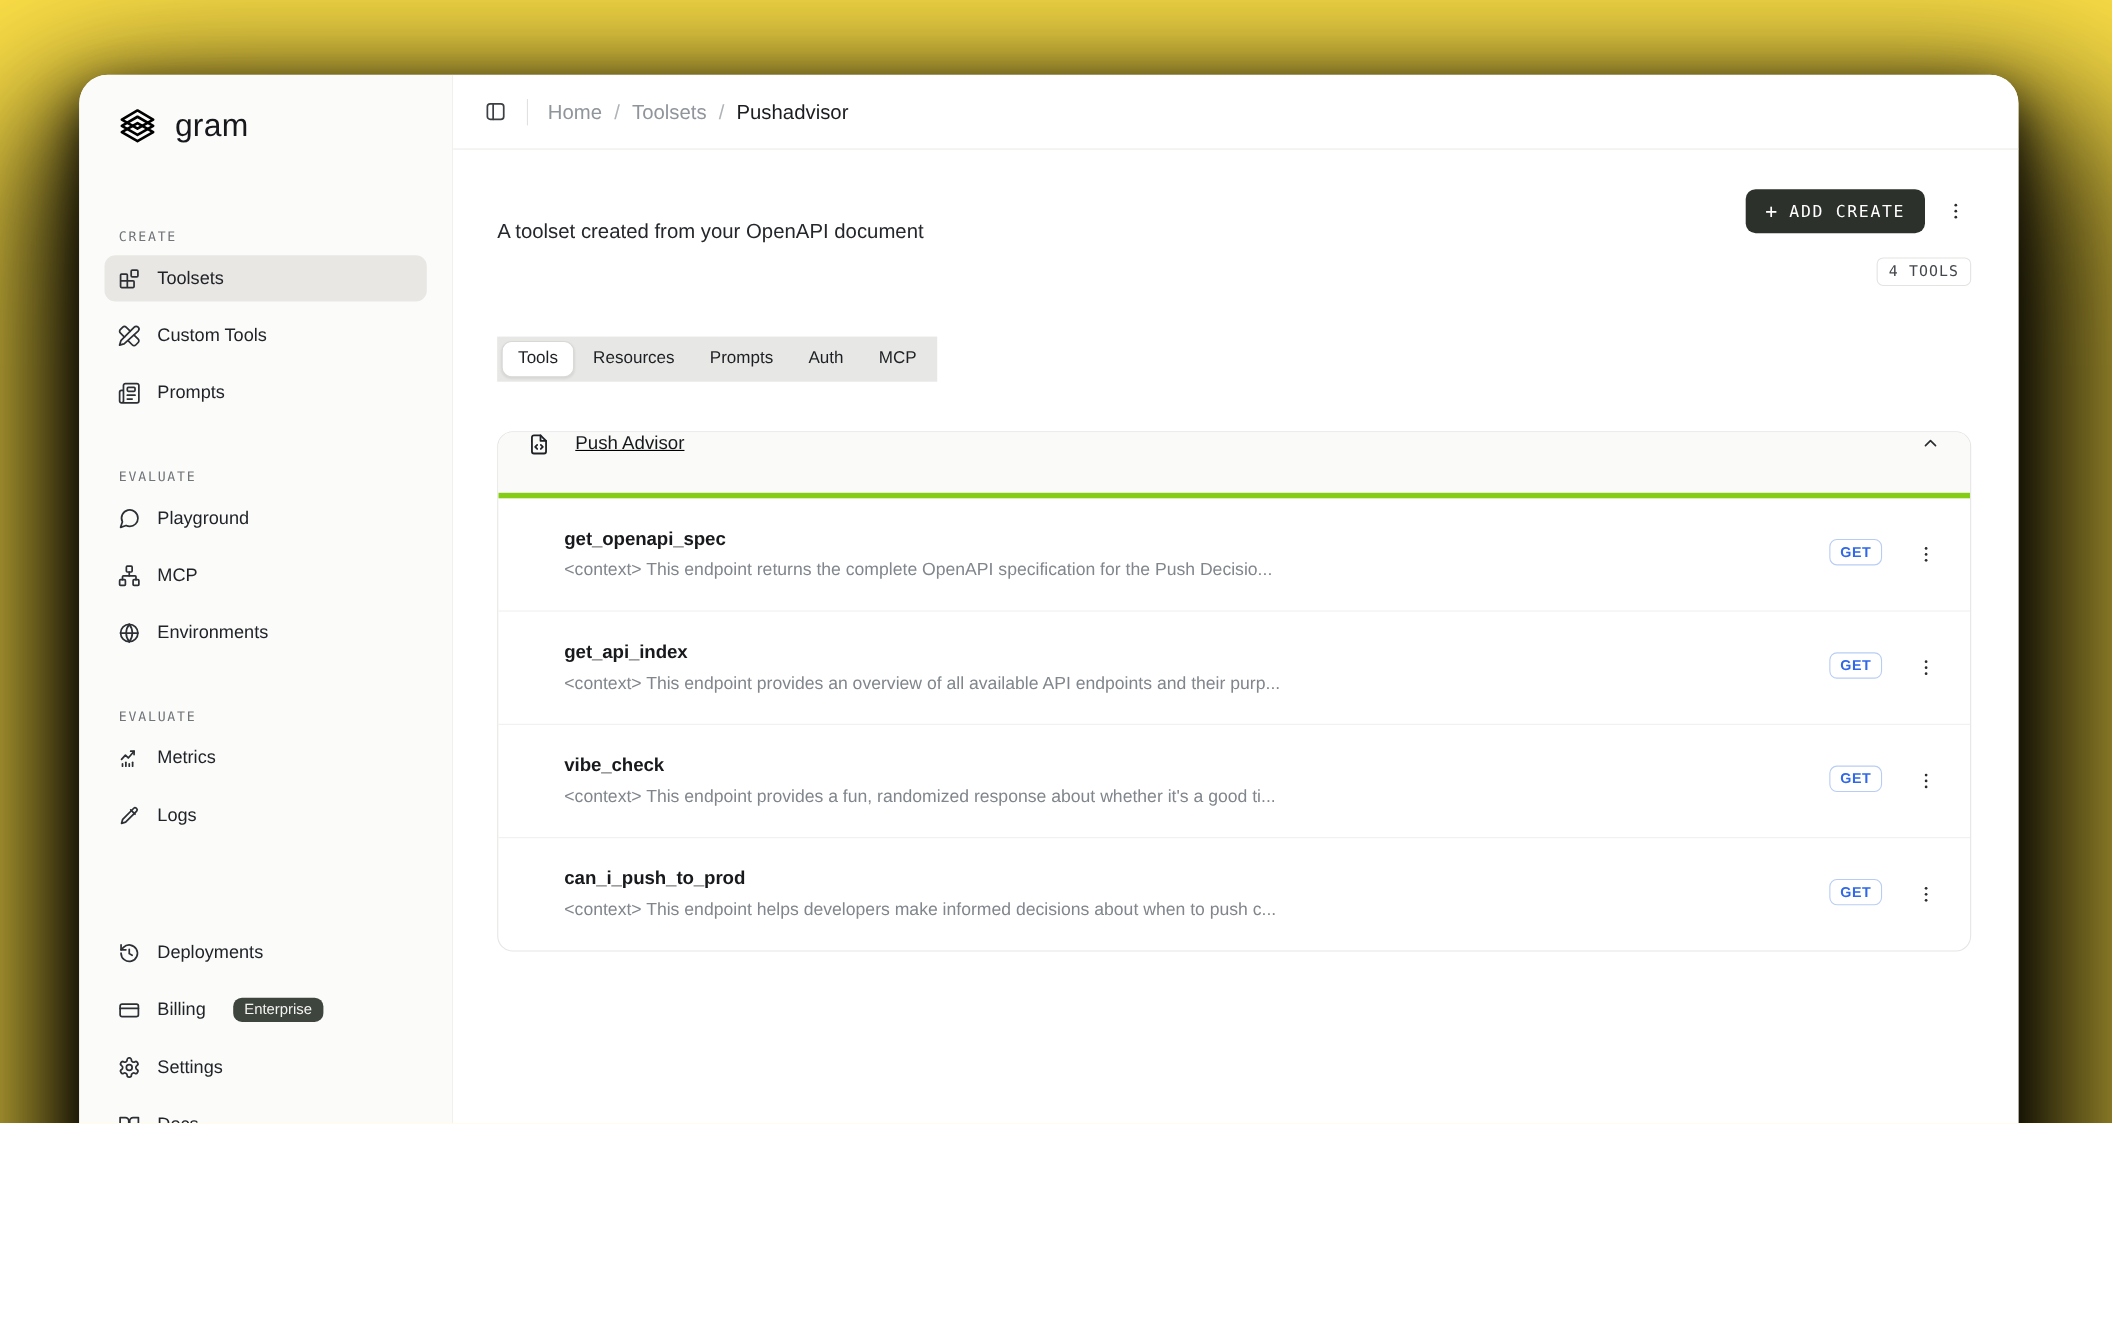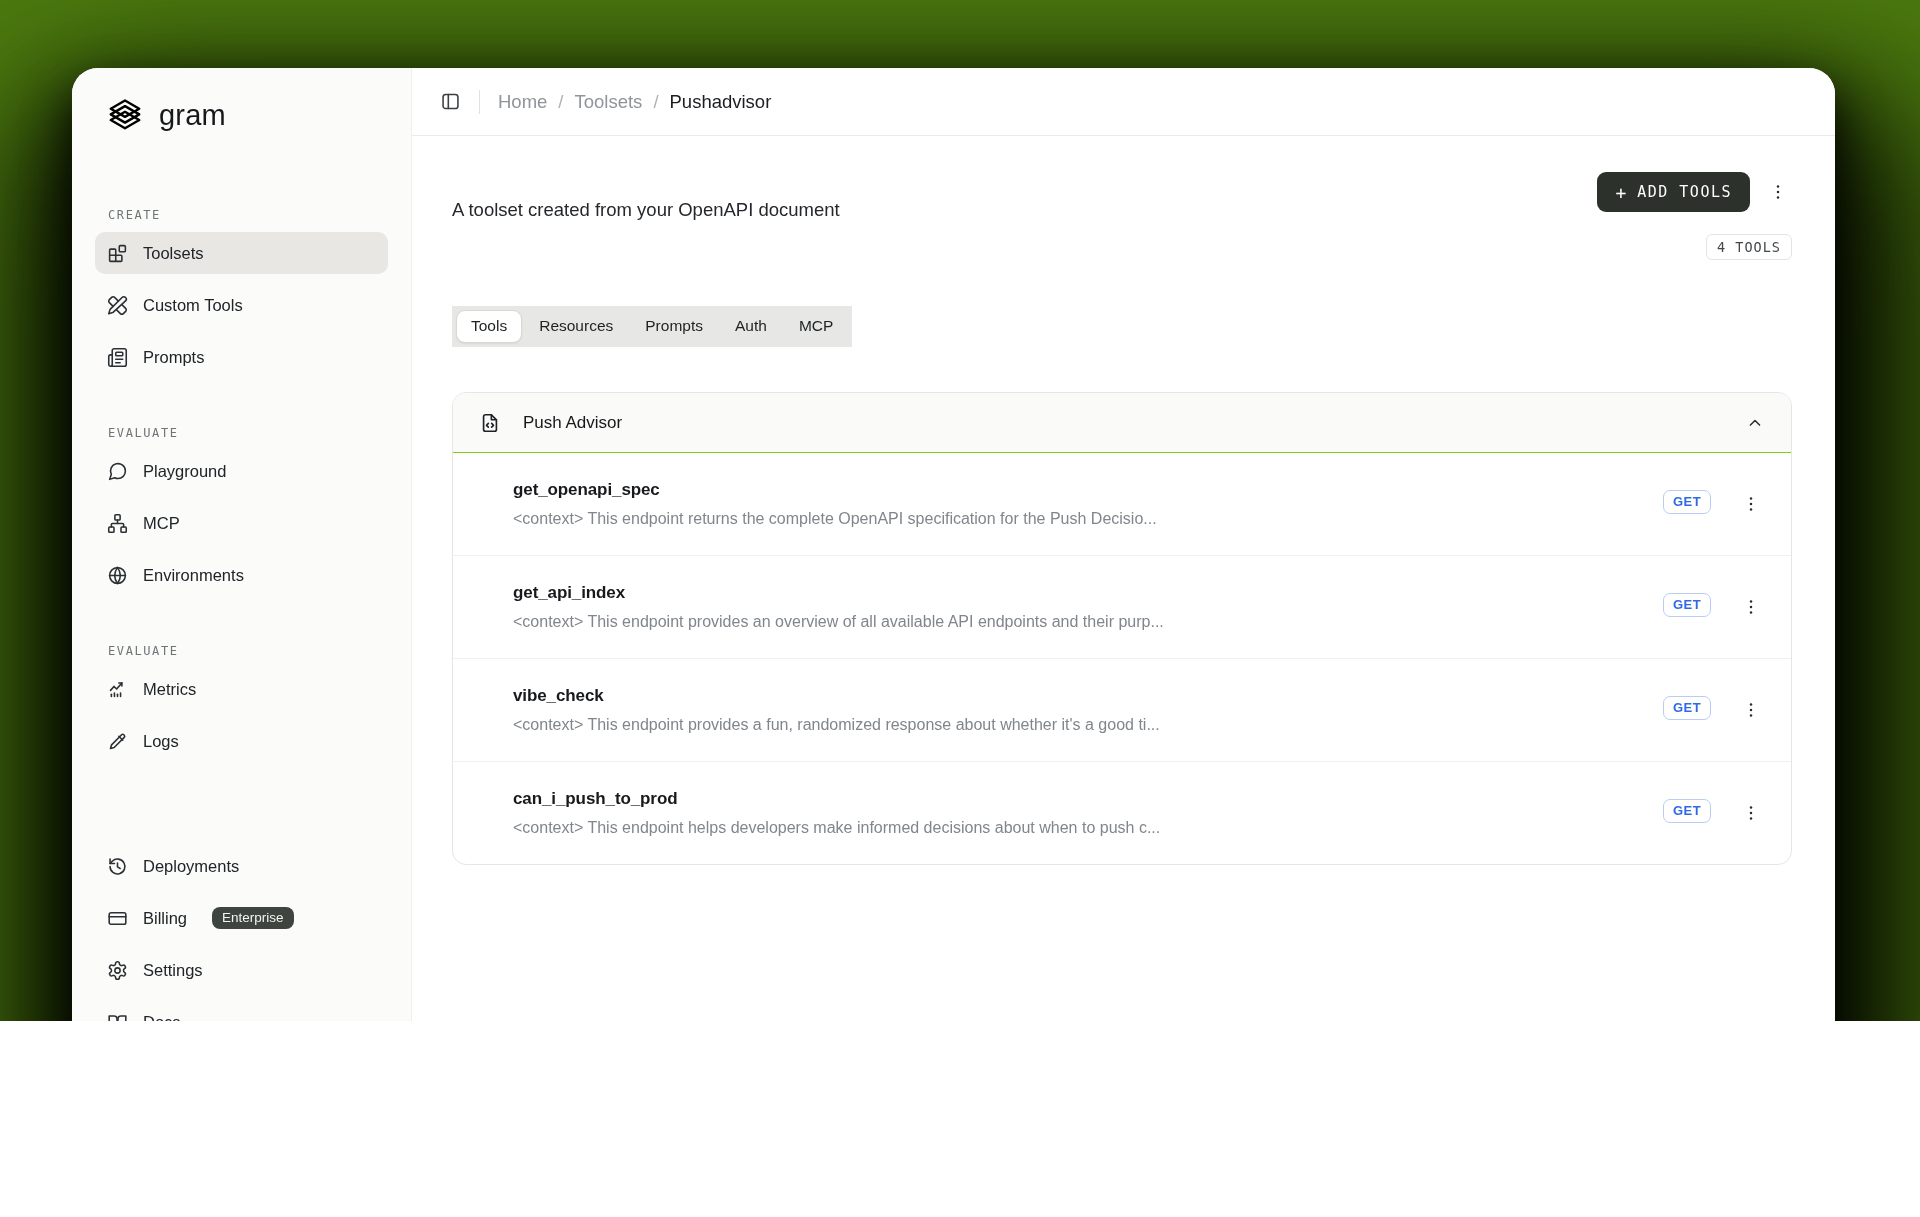--- a/index.html
+++ b/index.html
@@ -1,19 +1,19 @@
 <!DOCTYPE html>
 <html><head>
 <meta charset="utf-8">
 <style>
   * { margin:0; padding:0; box-sizing:border-box; }
   html,body { width:1920px; height:1217px; }
   body { font-family:"Liberation Sans", sans-serif; -webkit-font-smoothing:antialiased; }
 
-  .stage { position:relative; width:1920px; height:1021px; background:#4d7c0f; overflow:hidden; }
+  .stage { position:relative; width:1920px; height:1021px; background:#fde047; overflow:hidden; }
 
   .window {
     position:absolute; left:72px; top:68px; width:1763px; height:1067px;
     background:#ffffff; border-radius:26px; display:flex; overflow:hidden;
     box-shadow: 0 20px 45px rgba(0,0,0,.88), 0 60px 110px 30px rgba(0,0,0,.82), 30px 120px 180px 80px rgba(0,0,0,.65);
   }
 
   
   .sidebar { width:340px; flex:0 0 340px; background:#fbfbfa; border-right:1px solid #efefed;
     display:flex; flex-direction:column; padding:26px 23px 26px; }
@@ -78,22 +78,22 @@
     letter-spacing:1px; color:#43474b; border:1px solid #e3e3e1; border-radius:6px;
     padding:4px 10px; background:#fff; }
 
   .tabs { margin-top:46px; display:inline-flex; align-items:center; background:#e7e7e5;
     border-radius:0; padding:4px; gap:2px; }
   .tab { font-size:15.5px; color:#1e2124; padding:6px 14px 7px; border-radius:9px;
     border:1px solid transparent; cursor:pointer; white-space:nowrap; }
   .tab.active { background:#fff; border-color:#d8d8d5; box-shadow:0 1px 2px rgba(0,0,0,.07); }
 
   .card { margin-top:45px; border:1px solid #e6e6e4; border-radius:14px; background:#fff; overflow:hidden; }
-  .card-header { height:60px; display:flex; align-items:center; gap:22px; padding:0 26px;
-    background:#fafaf9; border-bottom:1px solid #84cc16; }
+  .card-header { height:60px; display:flex; align-items:flex-start; gap:22px; padding:0 26px;
+    background:#fafaf9; border-bottom:5px solid #84cc16;text-decoration:underline; }
   .card-header .ic { color:#1e2226; display:flex; }
   .card-title { font-size:17px; font-weight:500; color:#16181b; }
   .collapse-btn { margin-left:auto; background:none; border:none; color:#2a2d30; display:flex; cursor:pointer; }
 
   .tool-row { display:flex; align-items:center; padding:27px 26px 27px 60px; border-bottom:1px solid #f0f0ee; }
   .tool-row:last-child { border-bottom:none; }
   .tool-info { flex:1; min-width:0; }
   .tool-name { font-size:17px; font-weight:600; color:#17191c; letter-spacing:-.1px; }
   .tool-desc { margin-top:10px; font-size:16px; color:#80868c; }
   .tool-actions { display:flex; align-items:flex-start; gap:26px; flex:0 0 auto; }
@@ -301,21 +301,21 @@
 
         <div class="page-head">
           <div>
             <p class="page-desc">A toolset created from your OpenAPI document</p>
           </div>
 
           <div class="head-right">
             <div class="head-actions">
               <button class="add-tools-btn">
                 <span class="plus">+</span>
-                <span>ADD TOOLS</span>
+                <span>ADD CREATE</span>
               </button>
               <button class="kebab-btn">
                 <svg width="20" height="20" viewBox="0 0 24 24" fill="currentColor">
                     <circle cx="12" cy="5.5" r="1.5"></circle>
                     <circle cx="12" cy="12" r="1.5"></circle>
                     <circle cx="12" cy="18.5" r="1.5"></circle>
                   </svg>
               </button>
             </div>
             <span class="tools-count">4 TOOLS</span>

